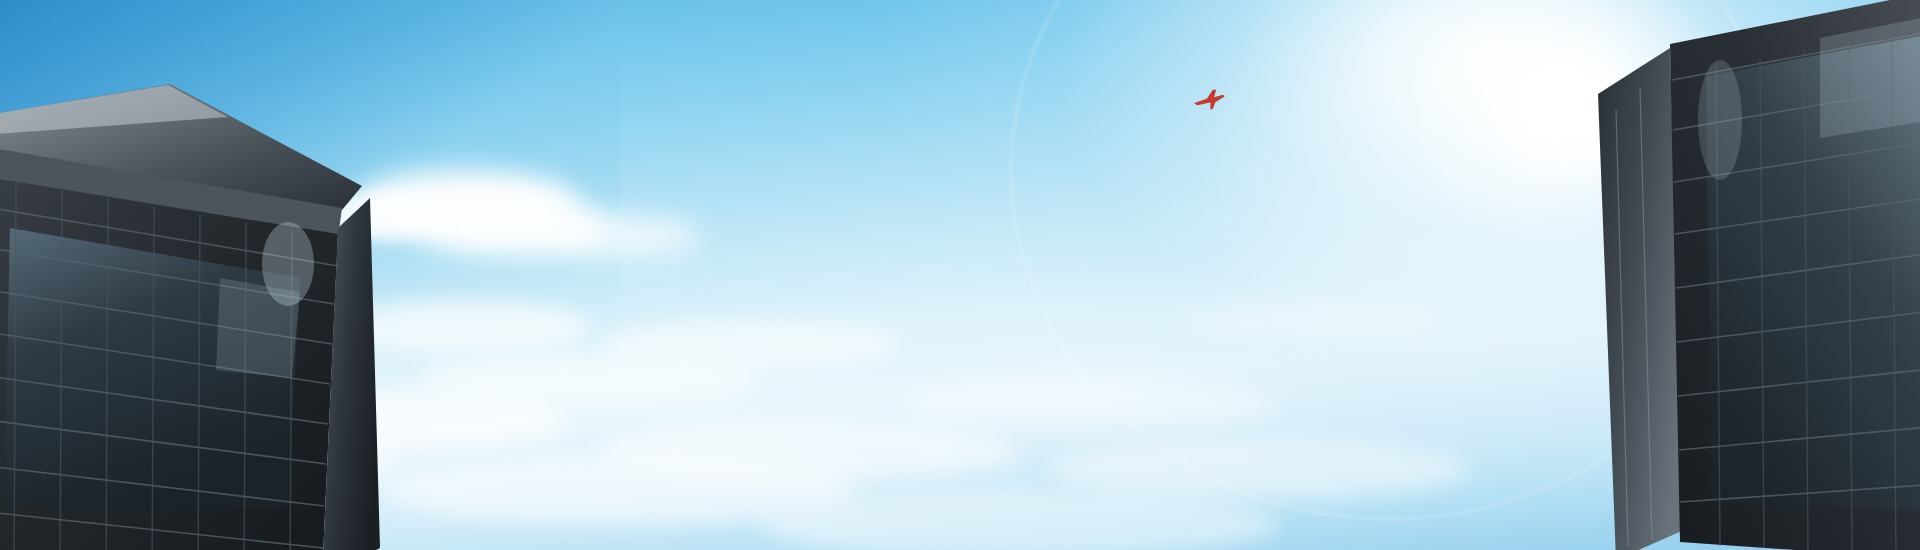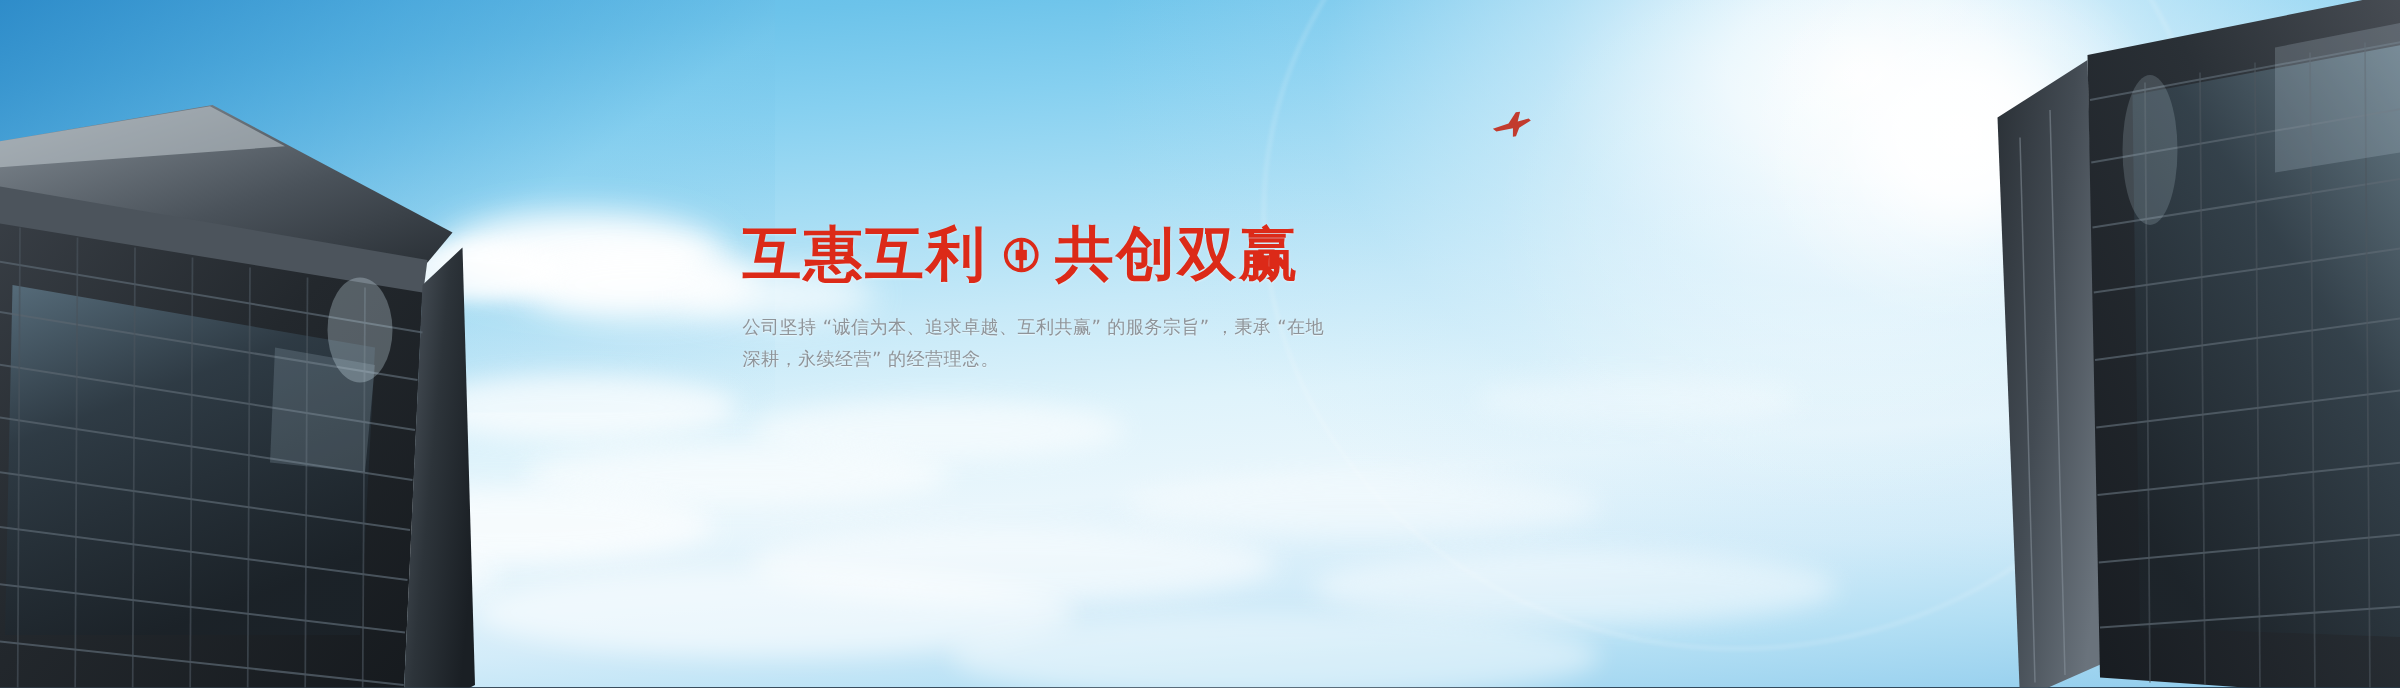--- a/index.html
+++ b/index.html
@@ -267,26 +267,14 @@
 
     <g stroke="#8e99a3" stroke-width="1.2" opacity="0.5">
       <line x1="96" y1="120" x2="108" y2="556"></line>
       <line x1="120" y1="98" x2="132" y2="550"></line>
     </g>
 
     <polygon points="300,48 412,26 412,130 300,148" fill="#b9cfdc" opacity="0.22"></polygon>
     <ellipse cx="200" cy="130" rx="22" ry="60" fill="#cfe3ee" opacity="0.18"></ellipse>
   </svg>
 
-  <div class="text-block">
-    <div class="headline">
-      <span>互惠互利</span>
-      <svg class="headline-emblem" viewBox="0 0 32 32">
-        <circle cx="16" cy="16" r="13.2" fill="none" stroke="#dc2a18" stroke-width="3.2"></circle>
-        <rect x="14.3" y="3.2" width="3.4" height="25.6" fill="#dc2a18"></rect>
-        <rect x="11.2" y="11.6" width="9.6" height="8.8" fill="#dc2a18"></rect>
-      </svg>
-      <span>共创双赢</span>
-    </div>
-    <div class="subtitle">公司坚持 “诚信为本、追求卓越、互利共赢” 的服务宗旨” ，秉承 “在地深耕，永续经营” 的经营理念。</div>
-  </div>
 
 </div>
 
 </body></html>

